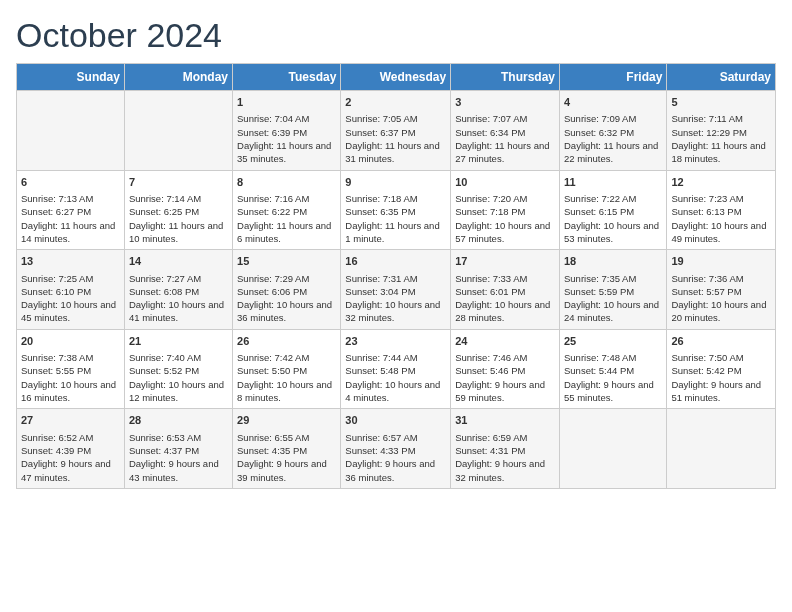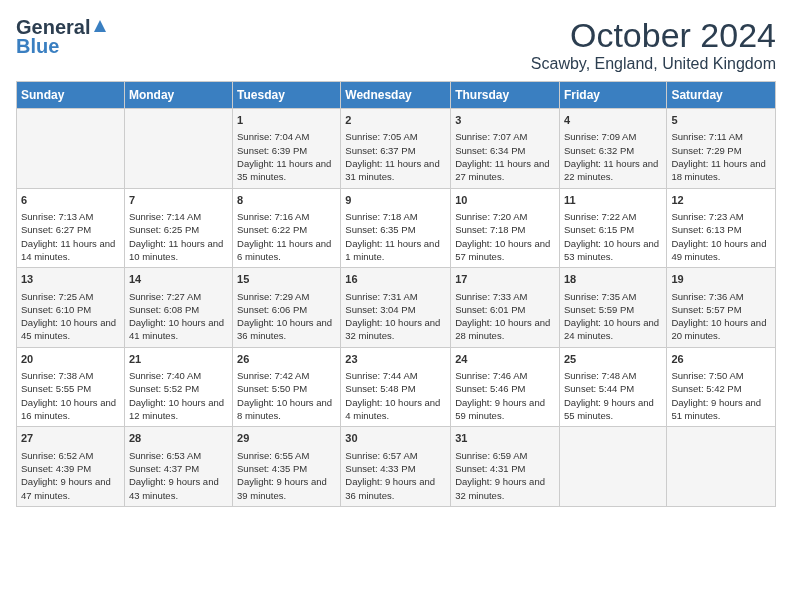--- a/index.html
+++ b/index.html
@@ -35,21 +35,21 @@
     }
     table {
       width: 100%;
       border-collapse: collapse;
       font-size: 10px;
     }
     thead tr th {
       background-color: #3a7fc1;
       color: #fff;
       padding: 6px 4px;
-      text-align: left;
+      text-align: right;
       font-size: 12px;
       font-weight: bold;
       border: 1px solid #ccc;
     }
     tbody tr td {
       border: 1px solid #ccc;
       vertical-align: top;
       padding: 4px;
       width: 113px;
       min-height: 80px;
@@ -70,34 +70,22 @@
     }
     .cell-text {
       font-size: 9.5px;
       color: #333;
     }
   </style>
 </head>
 <body>
 
 <div class="header">
-  <div class="logo">
-    <div style="display:flex;align-items:center;">
-      <span style="font-size:20px;font-weight:bold;color:#2c3e50;">General</span>
-      <span style="display:inline-block;margin-left:2px;vertical-align:middle;">
-        <svg width="16" height="16" viewBox="0 0 16 16">
-          <polygon points="8,2 14,14 2,14" fill="#3a7fc1"></polygon>
-        </svg>
-      </span>
-    </div>
-    <div style="font-size:20px;font-weight:bold;color:#3a7fc1;margin-top:-4px;">Blue</div>
-  </div>
   <div class="title-block">
     <div class="month-title">October 2024</div>
-    <div class="location">Scawby, England, United Kingdom</div>
   </div>
 </div>
 
 <table>
   <thead>
     <tr id="header-row">
         <th>Sunday</th>
         <th>Monday</th>
         <th>Tuesday</th>
         <th>Wednesday</th>
@@ -130,21 +118,21 @@
         </td>
         <td>
           <span class="day-num">4</span>
           <div class="cell-text">Sunrise: 7:09 AM</div>
           <div class="cell-text">Sunset: 6:32 PM</div>
           <div class="cell-text">Daylight: 11 hours and 22 minutes.</div>
         </td>
         <td>
           <span class="day-num">5</span>
           <div class="cell-text">Sunrise: 7:11 AM</div>
-          <div class="cell-text">Sunset: 7:29 PM</div>
+          <div class="cell-text">Sunset: 12:29 PM</div>
           <div class="cell-text">Daylight: 11 hours and 18 minutes.</div>
         </td>
       </tr>
       <tr>
         <td>
           <span class="day-num">6</span>
           <div class="cell-text">Sunrise: 7:13 AM</div>
           <div class="cell-text">Sunset: 6:27 PM</div>
           <div class="cell-text">Daylight: 11 hours and 14 minutes.</div>
         </td>

